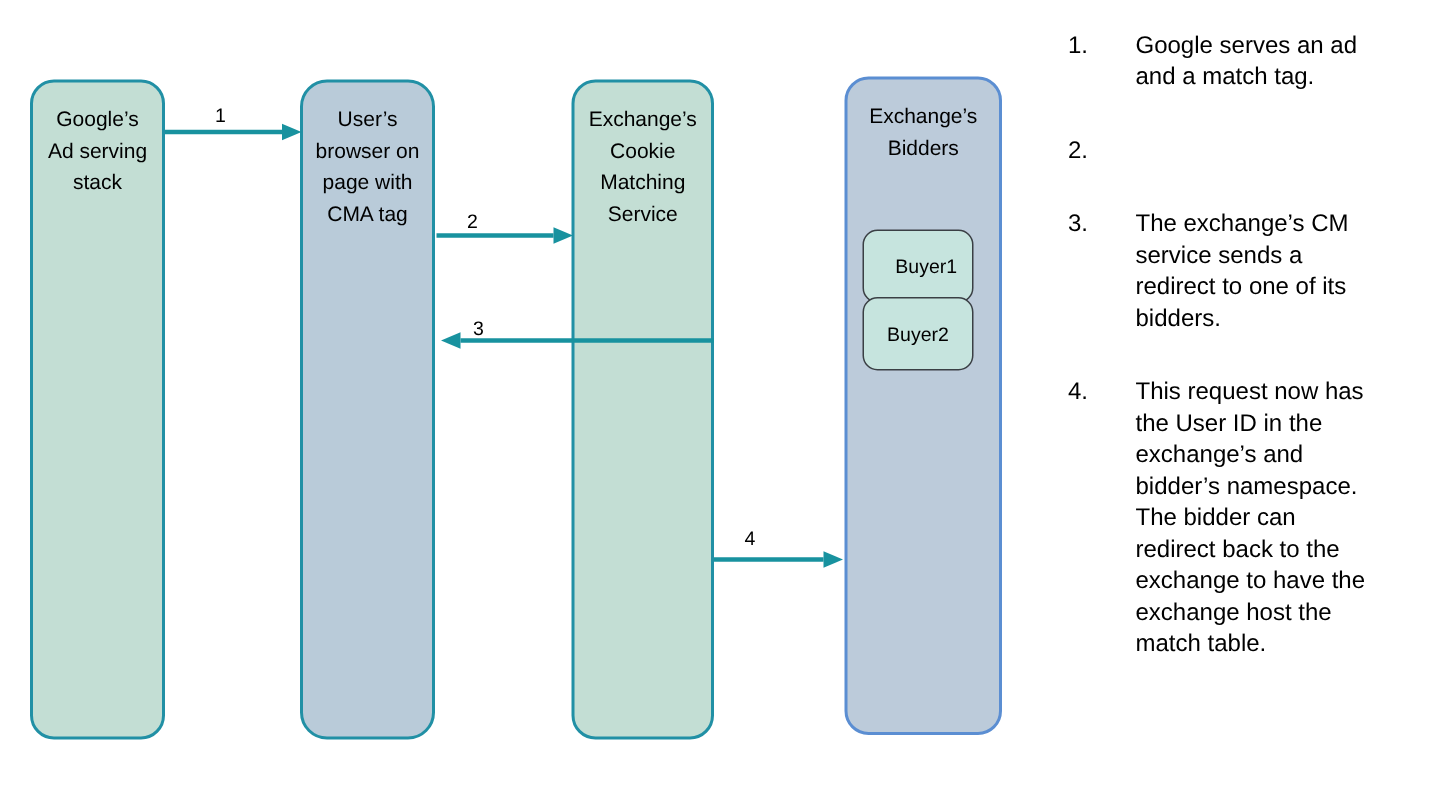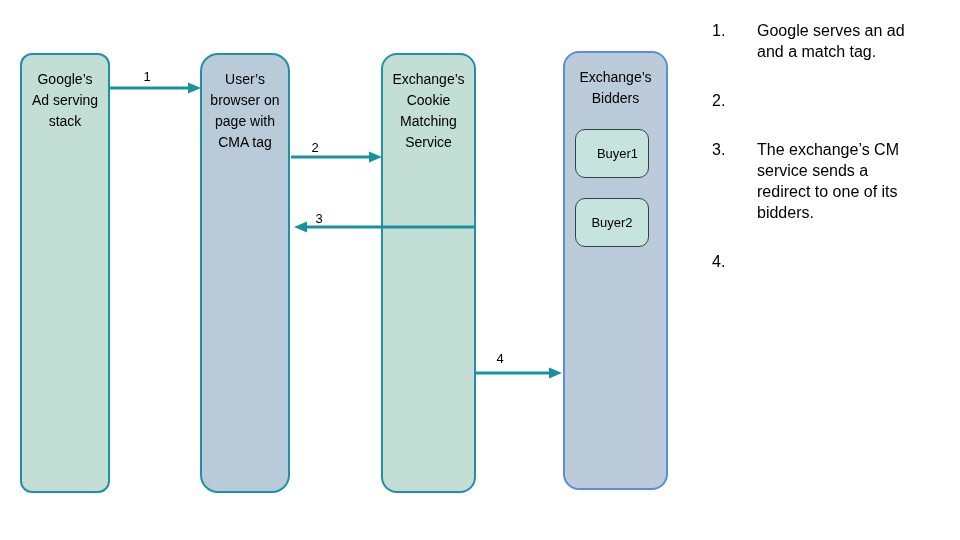--- a/index.html
+++ b/index.html
@@ -89,21 +89,21 @@
   .step-text {
     white-space: pre-line;
     width: 197px;
   }
 </style>
 </head>
 <body>
 
 <div class="canvas">
 
-  <div class="node fill-green" style="left:20px; top:53px; width:90px; height:440px;border-radius:12px;">
+  <div class="node fill-green" style="left:20px; top:53px; width:90px; height:440px;">
     <div class="node-label">Google’s
 Ad serving
 stack</div>
   </div>
 
   <div class="node fill-blue" style="left:200px; top:53px; width:90px; height:440px;">
     <div class="node-label">User’s
 browser on
 page with
 CMA tag</div>
@@ -112,21 +112,21 @@
   <div class="node fill-green" style="left:381px; top:53px; width:95px; height:440px;">
     <div class="node-label">Exchange’s
 Cookie
 Matching
 Service</div>
   </div>
 
   <div class="node bidders" style="left:563px; top:51px; width:105px; height:439px;">
     <div class="node-label">Exchange’s
 Bidders</div>
-    <div class="buyer" style="top:76px;padding-left:11px;">
+    <div class="buyer" style="top:100px;padding-left:11px;">
       <span>Buyer1</span>
     </div>
     <div class="buyer" style="top:145px;">
       <span>Buyer2</span>
     </div>
   </div>
 
   <svg class="arrows" width="960" height="540">
     <g>
       <line x1="110" y1="88" x2="188" y2="88"></line>
@@ -162,16 +162,25 @@
     </div>
     <div class="step">
       <div class="step-num">3.</div>
       <div class="step-text">The exchange’s CM
 service sends a
 redirect to one of its
 bidders.</div>
     </div>
     <div class="step">
       <div class="step-num">4.</div>
+      <div class="step-text">This request now has
+the User ID in the
+exchange’s and
+bidder’s namespace.
+The bidder can
+redirect back to the
+exchange to have the
+exchange host the
+match table.</div>
     </div>
   </div>
 
 </div>
 
 </body></html>

